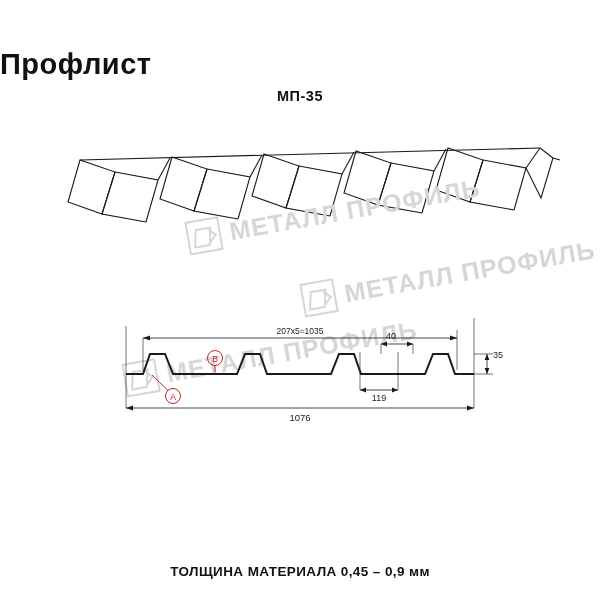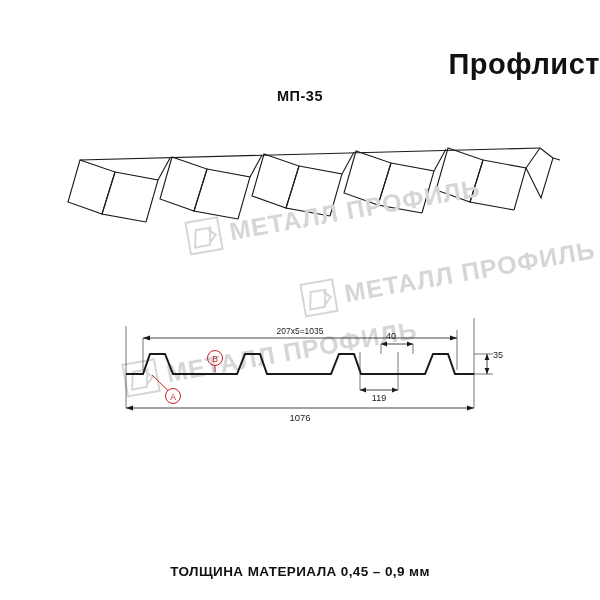--- a/index.html
+++ b/index.html
@@ -21,21 +21,21 @@
     width: 600px;
     height: 600px;
   }
 
   
   .title {
     position: absolute;
     top: 48px;
     left: 0;
     width: 600px;
-    text-align: right;
+    text-align: left;
     font-size: 29px;
     font-weight: bold;
     letter-spacing: 0.5px;
     color: #111111;
   }
   .subtitle {
     position: absolute;
     top: 88px;
     left: 0;
     width: 600px;

